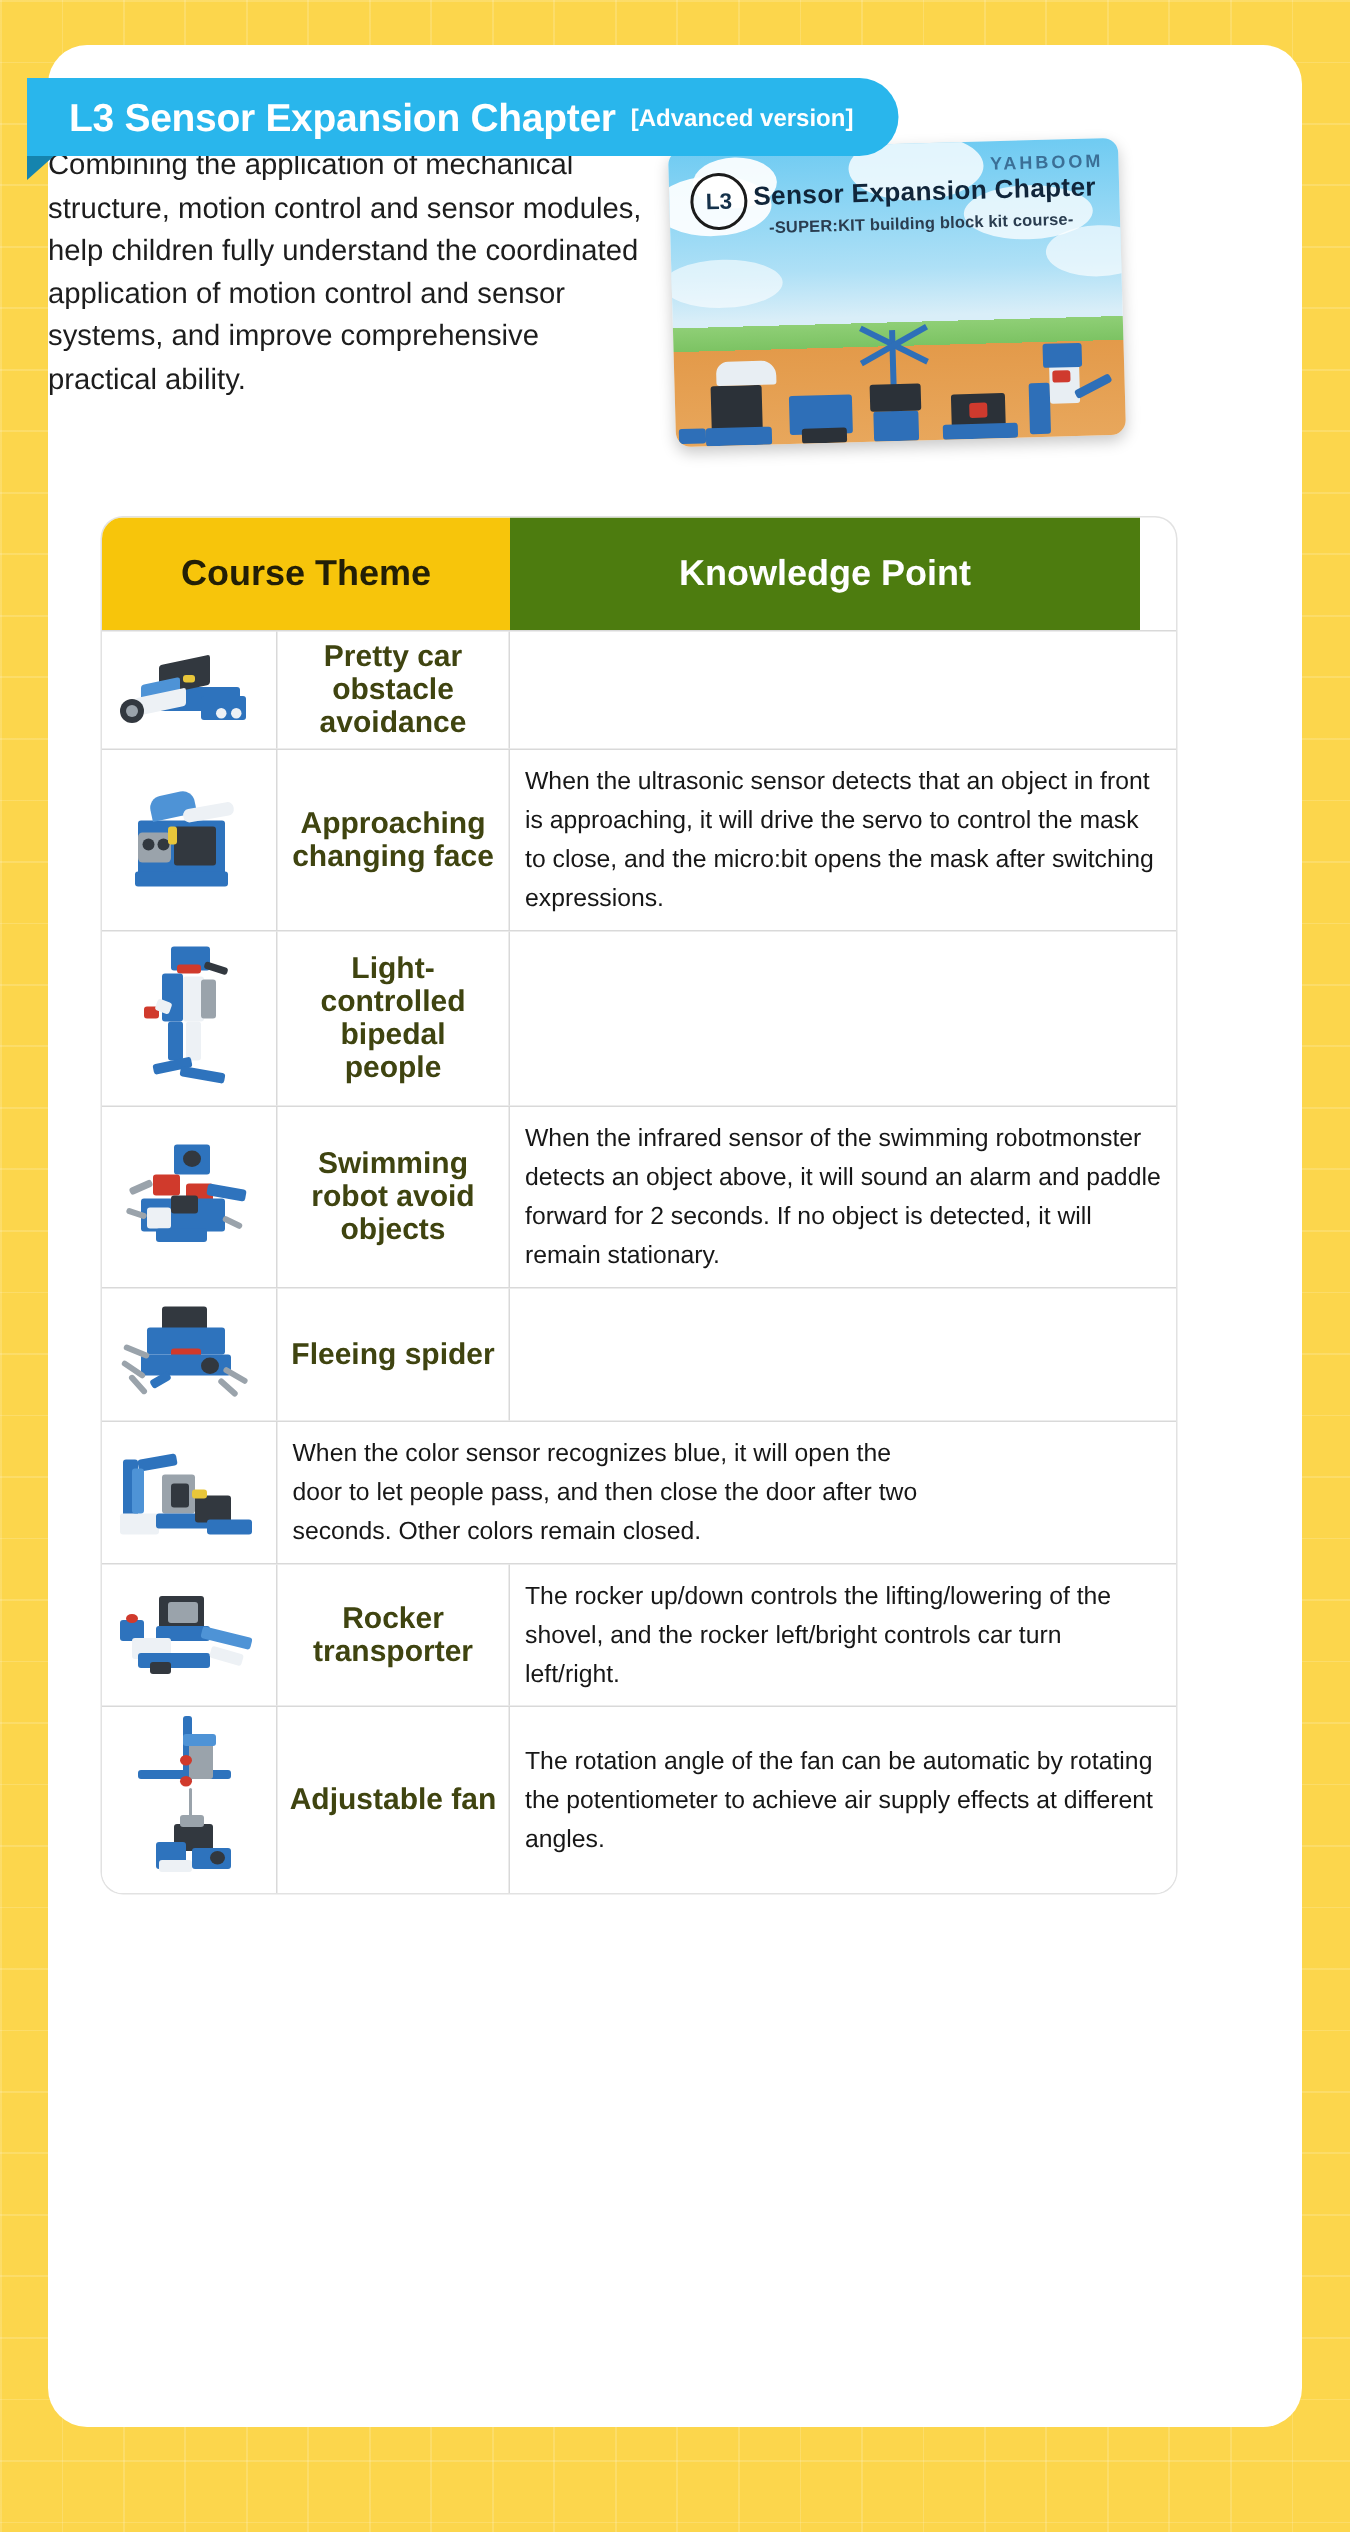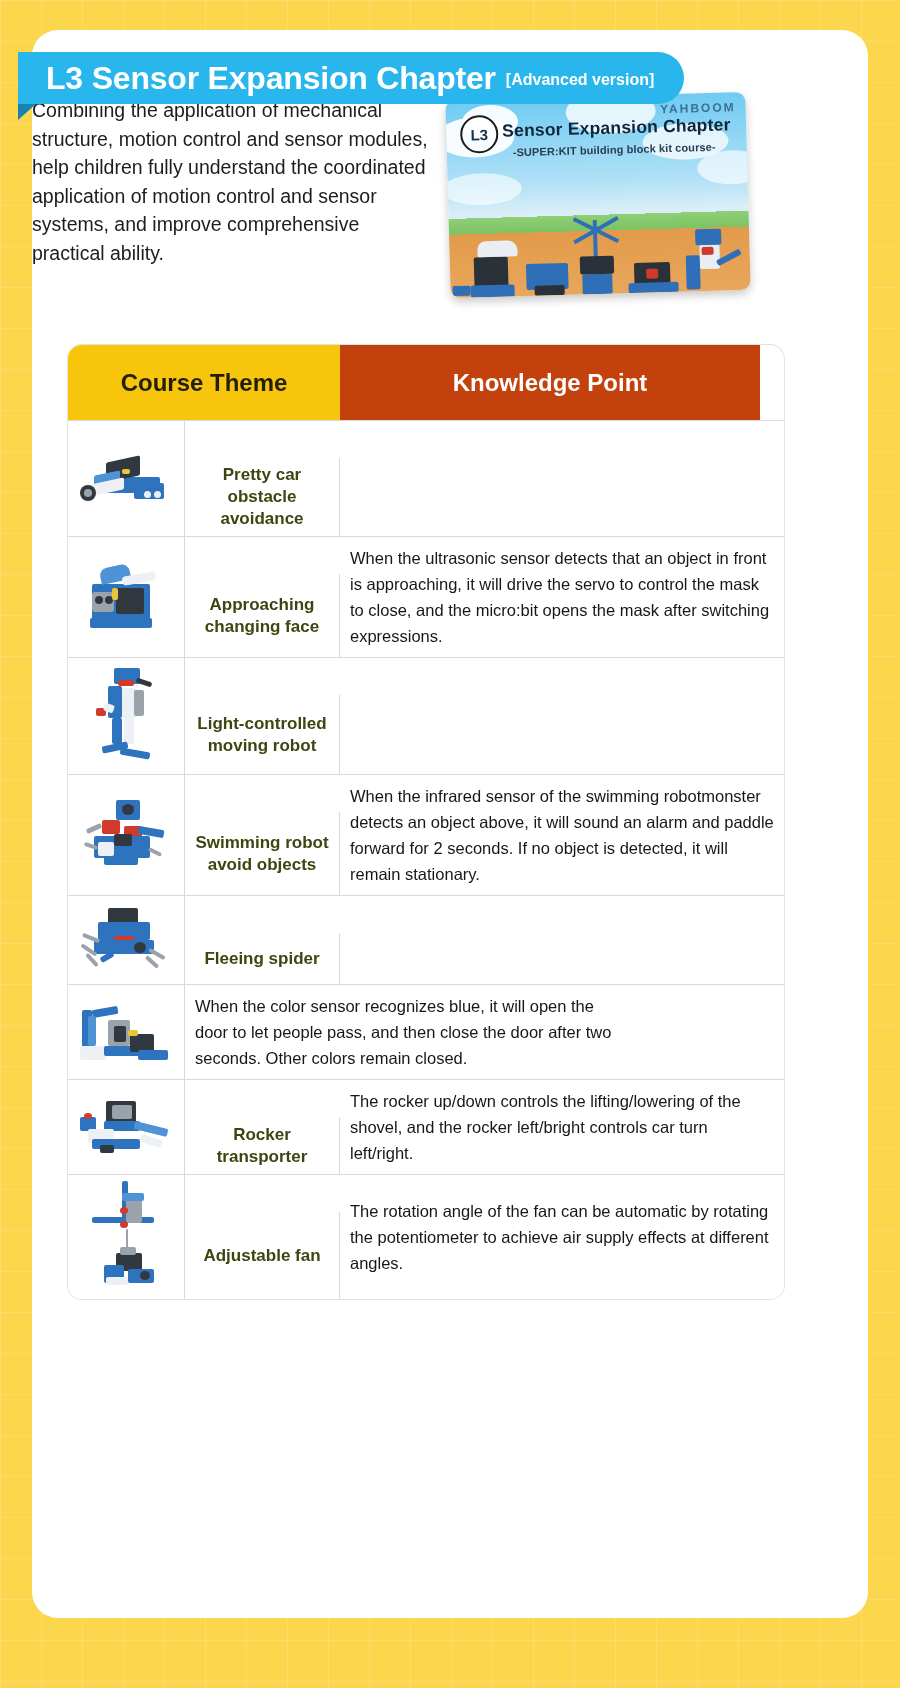--- a/index.html
+++ b/index.html
@@ -43,21 +43,21 @@
     background:#29B6EC;
     border-radius:0 26px 26px 0;
     display:flex;
     align-items:center;
     padding:0 30px 0 28px;
     box-sizing:border-box;
     white-space:nowrap;
   }
   .banner .b-title{
     color:#ffffff;
-    font-size:32px;
+    font-size:26px;
     font-weight:bold;
     letter-spacing:-.2px;
   }
   .banner .b-sub{
     color:#ffffff;
     font-size:16px;
     font-weight:bold;
     margin-left:10px;
     position:relative;
     top:2px;
@@ -145,21 +145,21 @@
     display:flex;align-items:center;justify-content:center;
     font-size:24px;font-weight:bold;
   }
   .th-theme{
     width:272px;
     background:#F7C50B;
     color:#231f06;
   }
   .th-know{
     width:420px;
-    background:#c2410c;
+    background:#4d7c0f;
     color:#ffffff;
     text-align:center;
   }
   .row{
     display:flex;
     border-top:1px solid #d9d9d9;
     background:#fff;
   }
   .row:first-child{border-top:none;}
   .cell-img{
@@ -169,25 +169,24 @@
     padding:6px 2px;
     box-sizing:border-box;
   }
   .cell-theme{
     width:155px;
     border-right:1px solid #d9d9d9;
     display:flex;align-items:center;justify-content:center;
     box-sizing:border-box;
     padding:6px 8px;
     text-align:center;
-    font-size:17px;
+    font-size:20px;
     font-weight:bold;
     line-height:22px;
     color:#3f4410;
-    margin-top:37px;
   }
   .cell-know{
     width:444px;
     box-sizing:border-box;
     padding:8px 10px 8px 10px;
     display:flex;align-items:center;
     font-size:16.5px;
     line-height:26px;
     color:#171717;
   }
@@ -322,21 +321,21 @@
           <div class="pc gy" style="left:56px;top:26px;width:10px;height:26px;"></div>
           <div class="pc rd" style="left:18px;top:44px;width:10px;height:8px;"></div>
           <div class="pc wh" style="left:26px;top:40px;width:10px;height:8px;transform:rotate(20deg);"></div>
           <div class="pc blue" style="left:34px;top:54px;width:10px;height:26px;"></div>
           <div class="pc wh" style="left:46px;top:54px;width:10px;height:26px;"></div>
           <div class="pc blue" style="left:24px;top:80px;width:26px;height:7px;transform:rotate(-12deg);"></div>
           <div class="pc blue" style="left:42px;top:86px;width:30px;height:7px;transform:rotate(10deg);"></div>
         </div>
       </div>
     </div>
-    <div class="cell-theme">Light-controlled moving robot</div>
+    <div class="cell-theme">Light-controlled bipedal people</div>
   </div>
 
   <div class="row">
     <div class="cell-img">
       <div class="thumb">
         <div class="stage" style="height:82px;">
           <div class="pc blue" style="left:38px;top:6px;width:24px;height:20px;"></div>
           <div class="pc dk" style="left:44px;top:10px;width:12px;height:11px;border-radius:50%;"></div>
           <div class="pc rd" style="left:24px;top:26px;width:18px;height:14px;"></div>
           <div class="pc rd" style="left:46px;top:32px;width:18px;height:14px;"></div>

